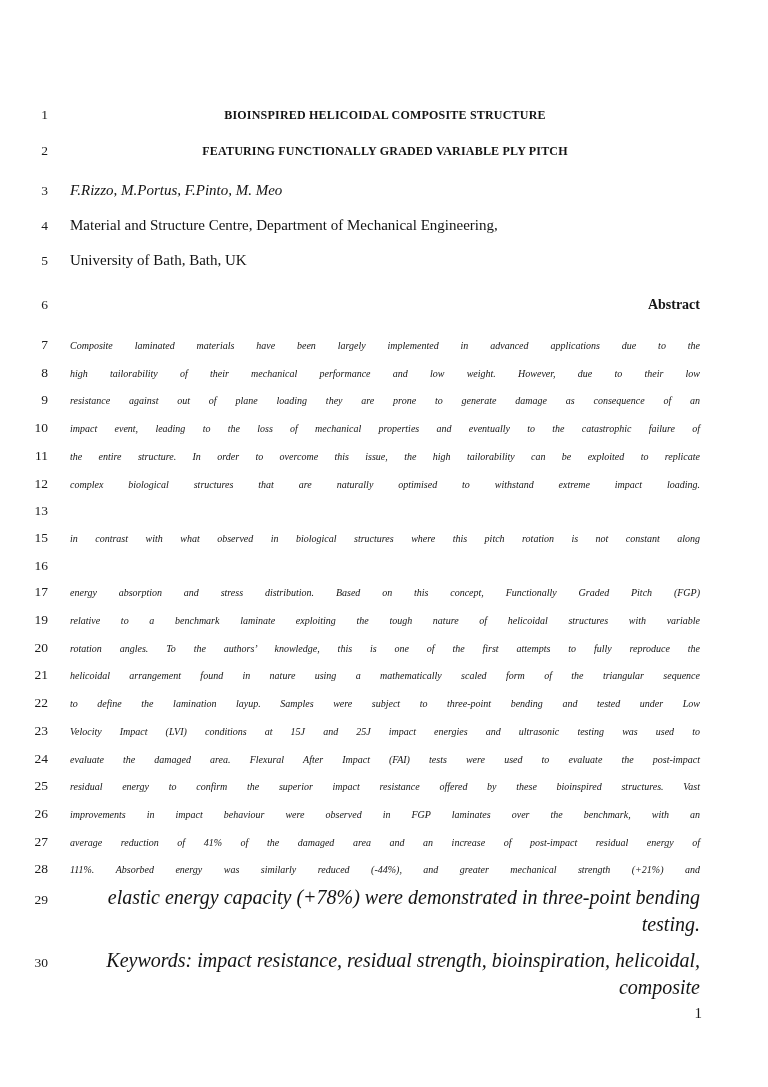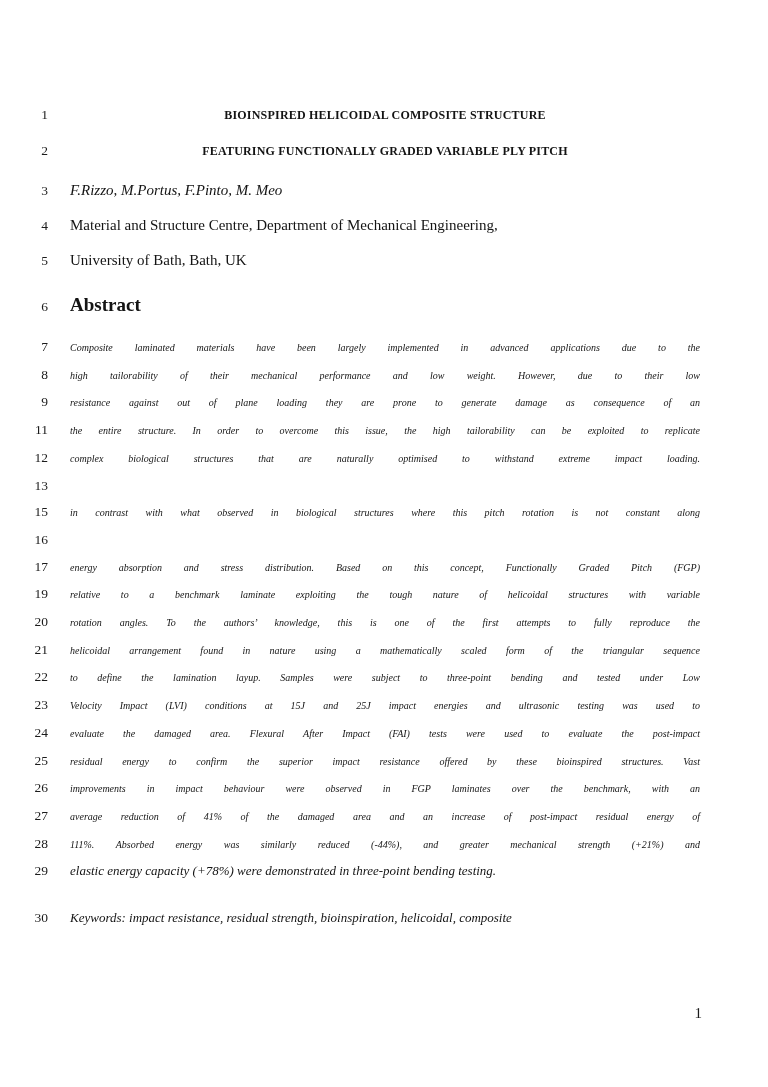--- a/index.html
+++ b/index.html
@@ -51,38 +51,38 @@
     font-style: italic;
     font-size: 15px;
   }
   .affiliation { line-height: 35px; }
   .affiliation .line-text {
     font-size: 15px;
   }
   .heading { line-height: 35px; margin-top: 9px; }
   .heading .line-text {
     font-weight: bold;
-    font-size: 19px;
-    text-align: left;
+    font-size: 14px;
+    text-align: right;
   }
   .body, .body-end, .keywords { line-height: 26.7px; }
   .heading + .body { margin-top: 10px; }
   .body .line-text {
     font-style: italic;
     font-size: 10px;
     text-align: justify;
     text-align-last: justify;
   }
   .body-end .line-text,
   .keywords .line-text {
     font-style: italic;
-    font-size: 13px;
-    text-align: left;
-  }
-  .keywords { margin-top: 20px; }
+    font-size: 20px;
+    text-align: right;
+  }
+  .keywords { margin-top: 10px; }
 
   .page-number {
     position: absolute;
     top: 1003px;
     right: 66px;
     font-size: 15px;
     line-height: 20px;
     color: #1b1b1b;
   }
 </style>
@@ -121,20 +121,24 @@
       </div>
       <div class="row body">
         <span class="line-num">8</span>
         <span class="line-text">high tailorability of their mechanical performance and low weight. However, due to their low</span>
       </div>
       <div class="row body">
         <span class="line-num">9</span>
         <span class="line-text">resistance against out of plane loading they are prone to generate damage as consequence of an</span>
       </div>
       <div class="row body">
+        <span class="line-num">10</span>
+        <span class="line-text">impact event, leading to the loss of mechanical properties and eventually to the catastrophic failure of</span>
+      </div>
+      <div class="row body">
         <span class="line-num">11</span>
         <span class="line-text">the entire structure. In order to overcome this issue, the high tailorability can be exploited to replicate</span>
       </div>
       <div class="row body">
         <span class="line-num">12</span>
         <span class="line-text">complex biological structures that are naturally optimised to withstand extreme impact loading.</span>
       </div>
       <div class="row body">
         <span class="line-num">13</span>
       </div>

